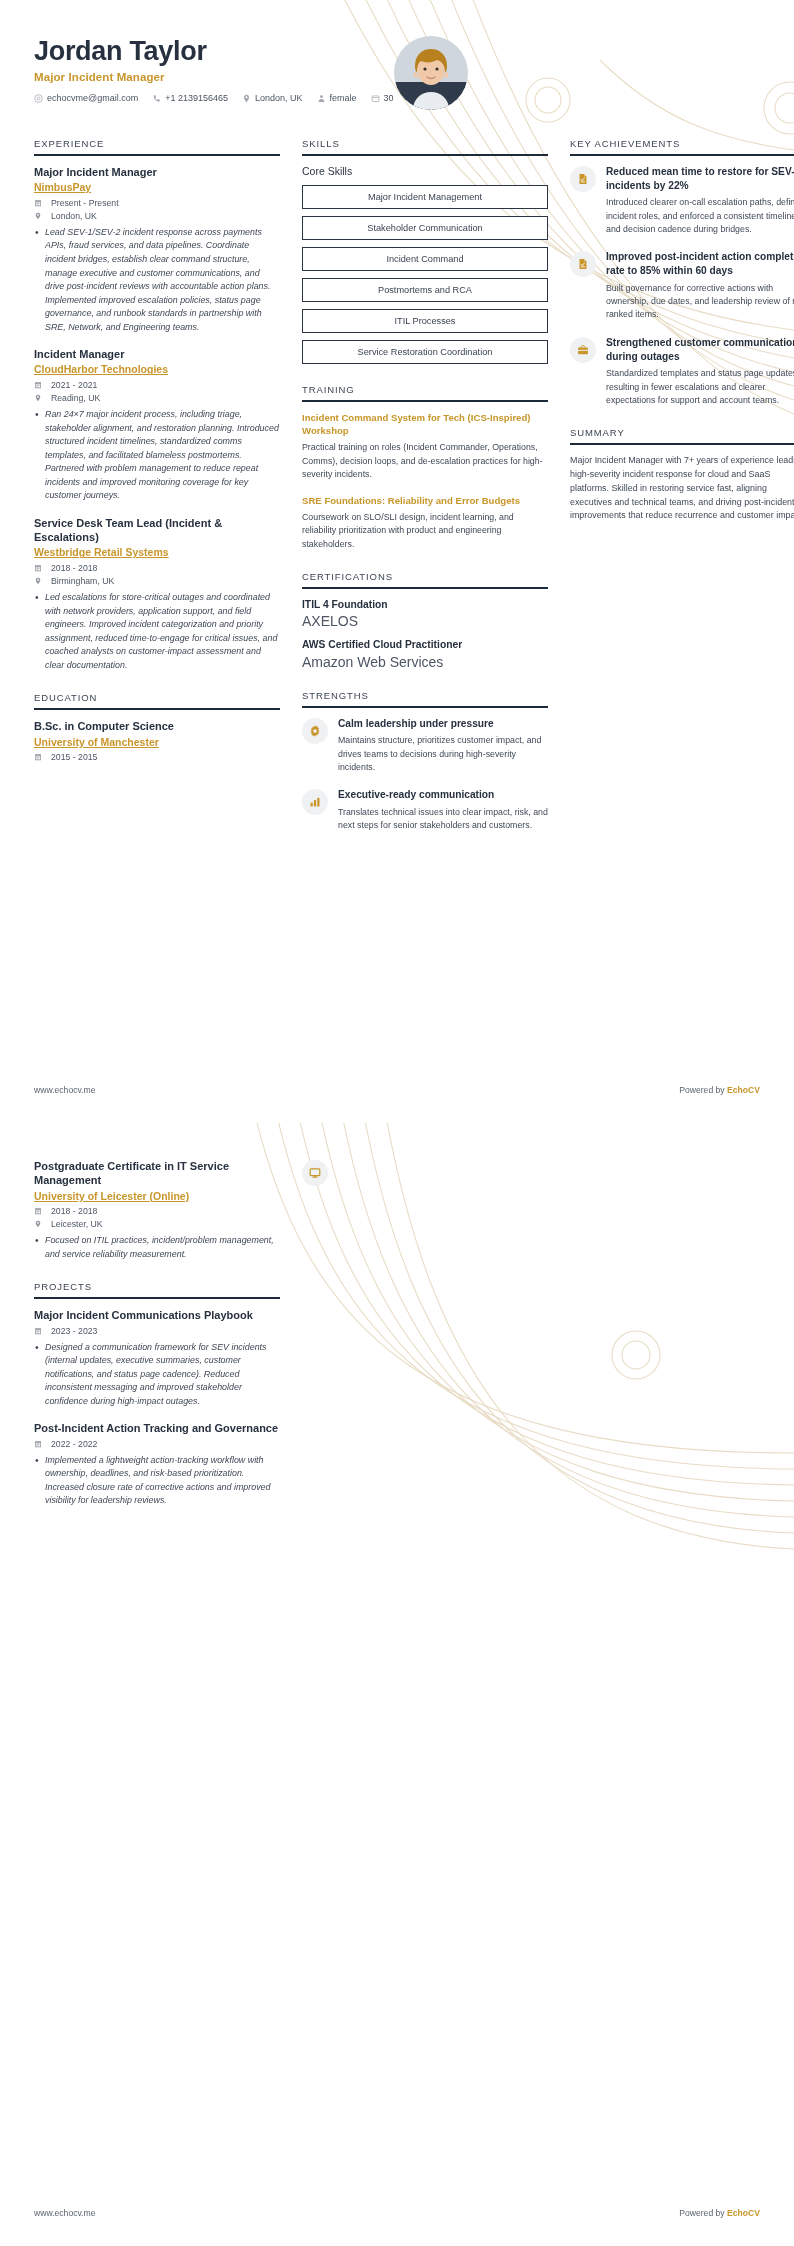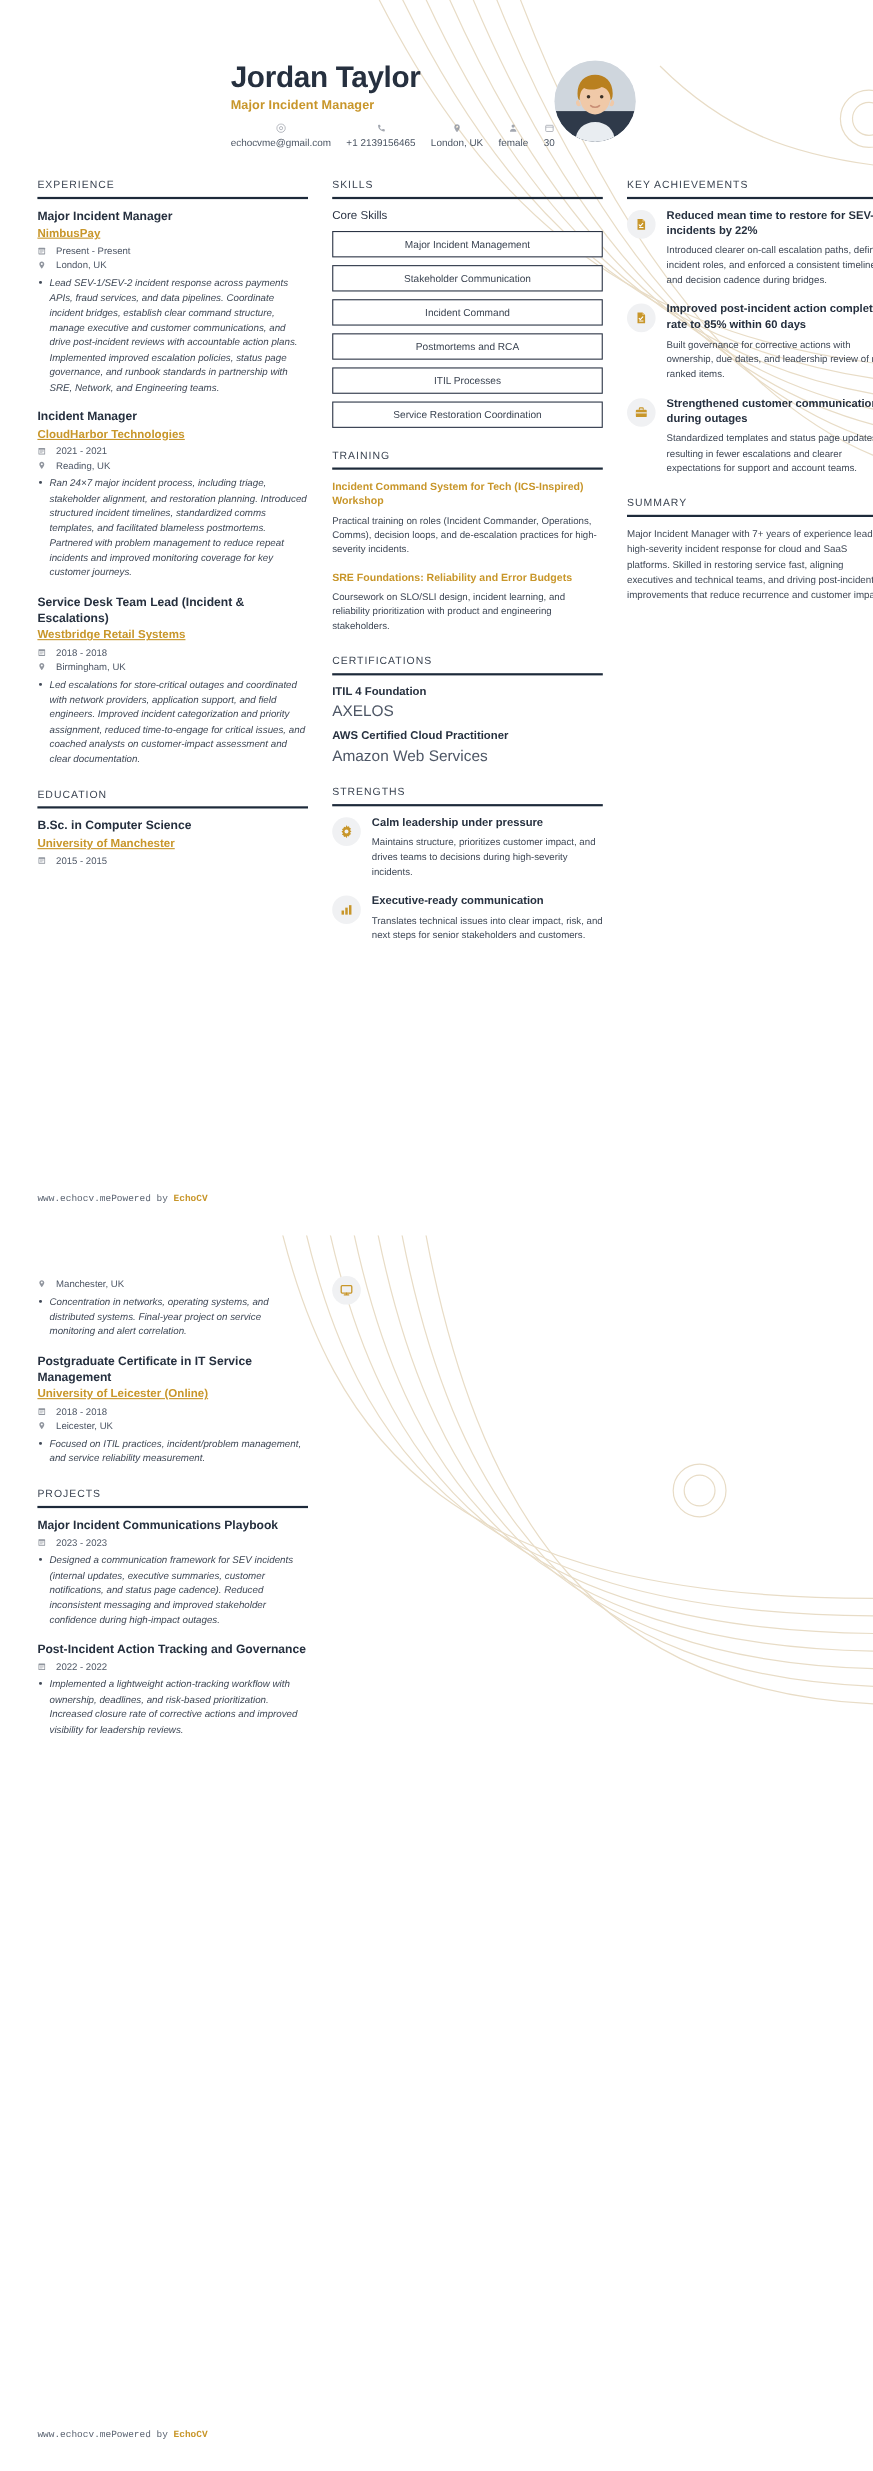--- a/index.html
+++ b/index.html
@@ -22,22 +22,21 @@
   .deco { position: absolute; inset: 0; pointer-events: none; z-index: 0; }
   .deco svg { display: block; width: 100%; height: 100%; }
 
   
   .header {
     position: relative;
     z-index: 2;
     padding: 36px 34px 0 34px;
     display: flex;
     align-items: flex-start;
-    justify-content: center;
-    margin-top: 19px;
+    justify-content: flex-start;
   }
   .name {
     font-size: 27px;
     font-weight: bold;
     letter-spacing: -0.3px;
     color: #26303f;
     line-height: 1.15;
   }
   .role {
     margin-top: 4px;
@@ -48,21 +47,21 @@
   }
   .contact-row {
     margin-top: 10px;
     display: flex;
     flex-wrap: wrap;
     align-items: center;
     gap: 4px 14px;
     font-size: 9px;
     color: #4b5563;
   }
-  .contact-item { display: flex; align-items: center; gap: 4px; white-space: nowrap; flex-direction: column; }
+  .contact-item { display: flex; align-items: center; gap: 4px; white-space: nowrap; }
   .contact-item svg { display: block; opacity: .62; }
 
   .avatar {
     width: 74px; height: 74px;
     border-radius: 50%;
     overflow: hidden;
     flex: 0 0 auto;
     margin-right: 6px;
     background: #dfe3e8;
     position: relative;
@@ -220,24 +219,24 @@
   }
 
   
   .footer {
     position: absolute;
     left: 0; right: 0;
     bottom: 28px;
     padding: 0 34px;
     display: flex;
     align-items: center;
+    justify-content: space-between;
     font-size: 8.6px;
     color: #5b6472;
     z-index: 3;
-    font-family: Liberation Mono, monospace;
   }
   .footer .brand { color: #5b6472; }
   .footer .brand b { color: #c8962a; font-weight: bold; }
 
   
   .body-grid-2 {
     position: relative;
     z-index: 2;
     display: grid;
     grid-template-columns: 246px 246px 240px;
@@ -610,33 +609,20 @@
         <circle cx="636" cy="232" r="14"></circle>
       </g>
     </svg>
   </div>
 
   <div class="body-grid-2">
 
     <div>
 
       <div class="section">
-        <div class="entry">
-          <div class="meta-line">
-            <span>
-                <svg width="8" height="8" viewBox="0 0 16 16">
-                  <path d="M8 1.5c-2.5 0-4.5 2-4.5 4.5 0 3.3 4.5 8.5 4.5 8.5s4.5-5.2 4.5-8.5c0-2.5-2-4.5-4.5-4.5zm0 6.2a1.8 1.8 0 110-3.6 1.8 1.8 0 010 3.6z" fill="#555d6b"></path>
-                </svg>
-              </span>
-            <span>Manchester, UK</span>
-          </div>
-          <ul class="bullets">
-            <li>Concentration in networks, operating systems, and distributed systems. Final-year project on service monitoring and alert correlation.</li>
-          </ul>
-        </div>
 
         <div class="entry">
           <div class="entry-title">Postgraduate Certificate in IT Service Management</div>
           <div class="entry-org">University of Leicester (Online)</div>
           <div class="meta-line">
             <span>
                 <svg width="8" height="8" viewBox="0 0 16 16">
                   <rect x="2" y="2.5" width="12" height="12" rx="1" fill="#555d6b"></rect>
                   <rect x="3.4" y="5.6" width="9.2" height="7.2" fill="#fff"></rect>
                   <path d="M4.6 7.2h6.8M4.6 9h6.8M4.6 10.8h4.4" stroke="#555d6b" stroke-width=".9"></path>

